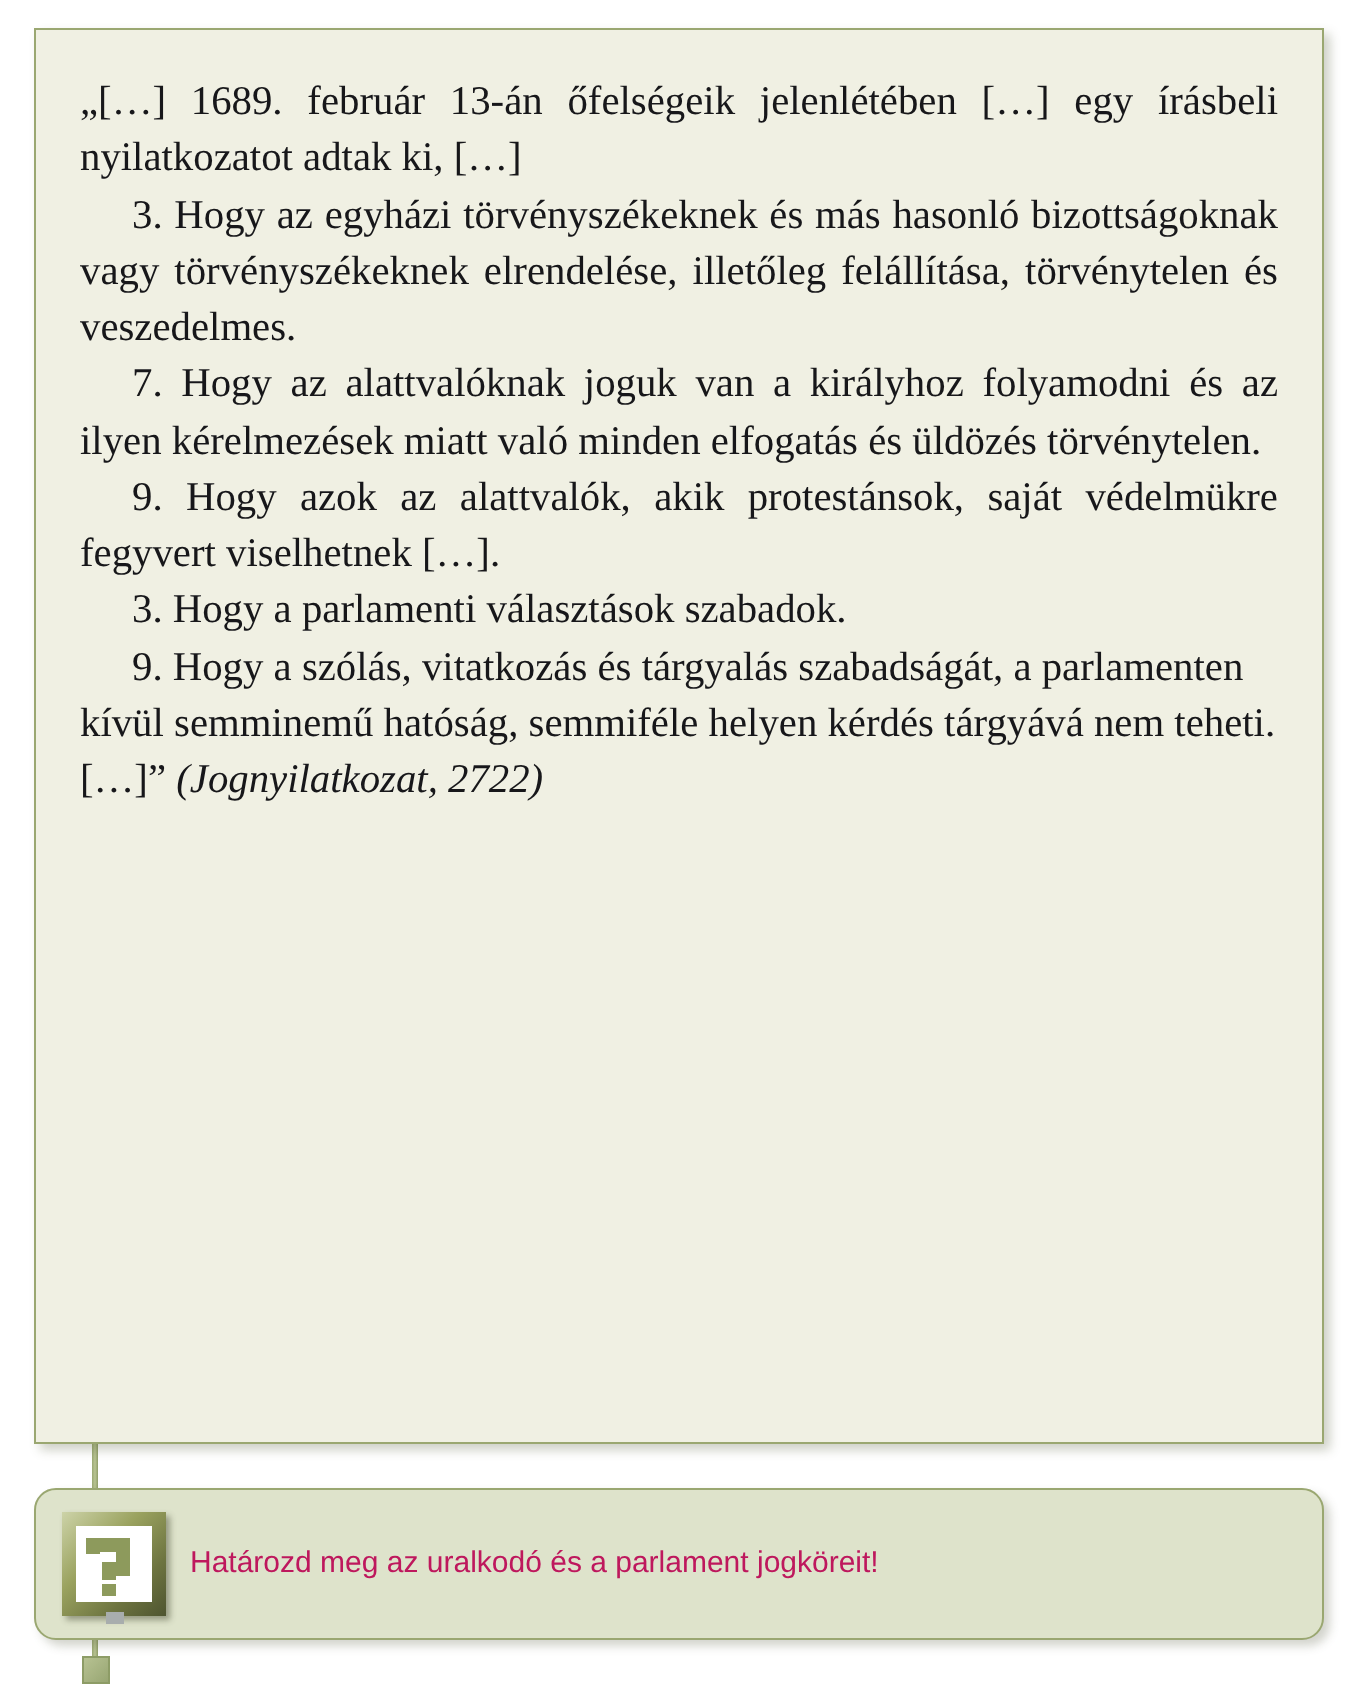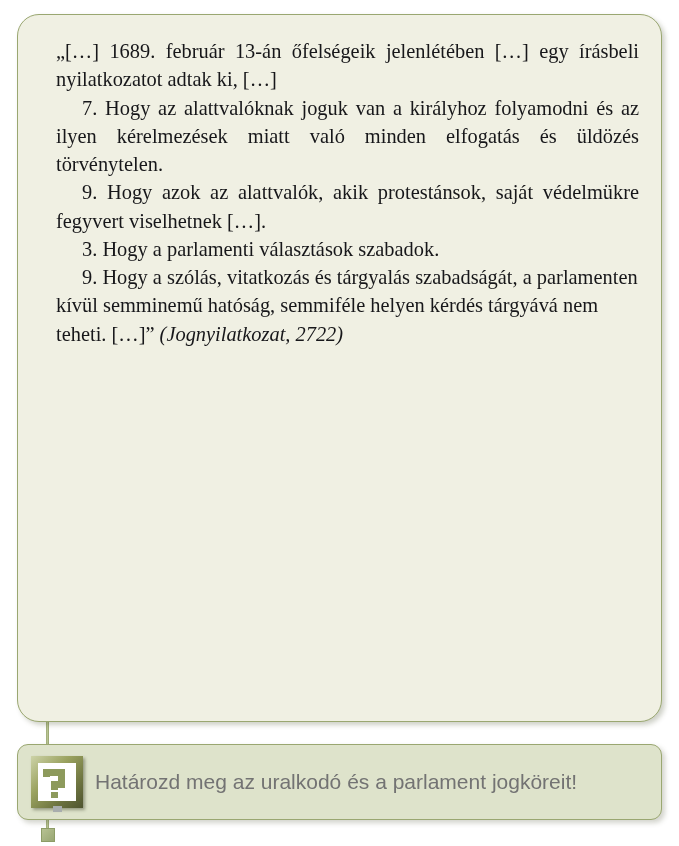--- a/index.html
+++ b/index.html
@@ -39,24 +39,24 @@
   
   #quote-card {
     position: absolute;
     left: 17px;
     top: 14px;
     width: 645px;
     height: 708px;
     box-sizing: border-box;
     background: #f0f0e3;
     border: 1.5px solid #9aa771;
-    border-radius: 22px;
+    border-radius: 0;
     box-shadow: 3px 3px 5px rgba(80,85,55,0.28);
     z-index: 2;
-    padding: 22px 22px 10px 38px;
+    padding: 22px 22px 10px 22px;
     overflow: hidden;
   }
   .quote-body {
     font-family: "Liberation Serif", serif;
     font-size: 20.4px;
     line-height: 1.385;
     color: #17171a;
     text-align: justify;
     text-justify: inter-word;
     hyphens: manual;
@@ -128,34 +128,35 @@
     position: absolute;
     left: 22px;
     top: 50px;
     width: 9px;
     height: 6px;
     background: #a8adad;
   }
 
   #task-text {
     font-family: "Liberation Sans", sans-serif;
-    font-size: 21px;
-    color: #737373;
+    font-size: 15px;
+    color: #be185d;
     line-height: 1.2;
   }
 </style>
 </head>
 <body>
 
 <div id="connector-line"></div>
 <div id="connector-endpoint"></div>
 
 <div id="quote-card">
   <div class="quote-body">
     <p class="first">„[…] 1689. február 13-án őfelségeik jelenlétében […] egy írásbeli nyilatkozatot adtak ki, […]</p>
+    <p>3. Hogy az egyházi törvényszékeknek és más hasonló bizottságoknak vagy törvényszékeknek elrendelése, illetőleg felállítása, törvénytelen és veszedelmes.</p>
     <p>7. Hogy az alattvalóknak joguk van a királyhoz folyamodni és az ilyen kérelmezések miatt való minden elfogatás és üldözés törvénytelen.</p>
     <p>9. Hogy azok az alattvalók, akik protestánsok, saját védelmükre fegyvert viselhetnek […].</p>
     <p>3. Hogy a parlamenti választások szabadok.</p>
     <p><span>9. Hogy a szólás, vitatkozás és tárgyalás szabadságát, a parlamenten kívül semminemű hatóság, semmiféle helyen kérdés tárgyává nem teheti. […]” </span><span class="src">(Jognyilatkozat, 2722)</span></p>
   </div>
 </div>
 
 <div id="task-card">
   <div id="task-icon">
     <div class="frame"></div>

